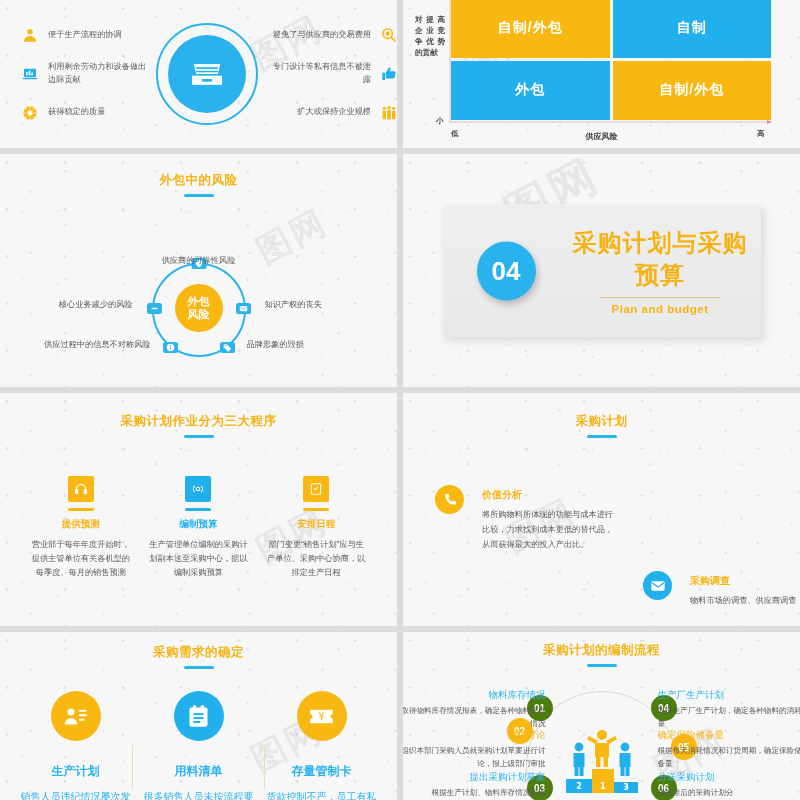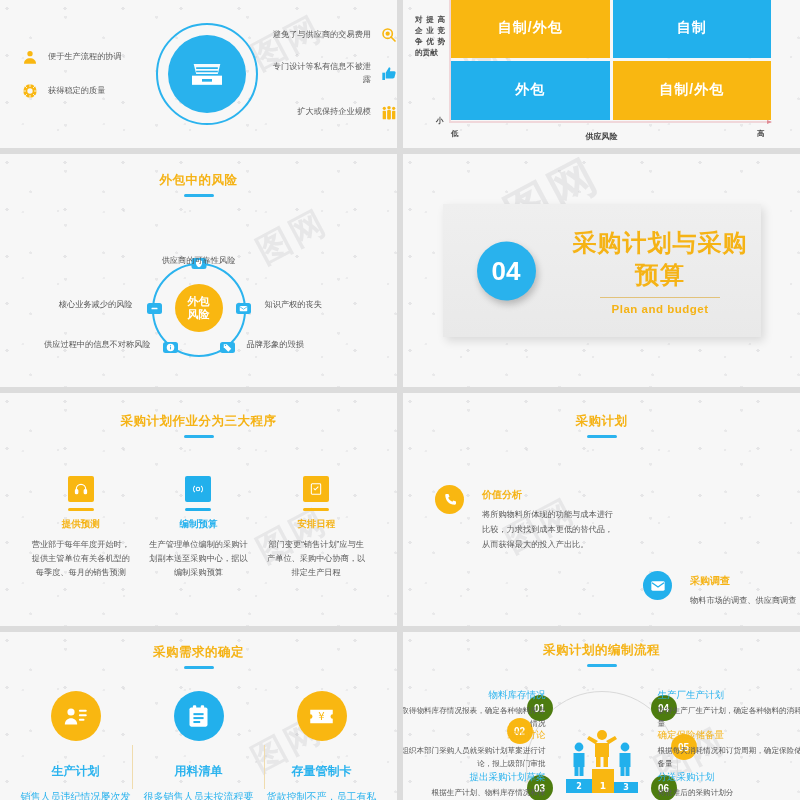--- a/index.html
+++ b/index.html
@@ -243,20 +243,32 @@
           <span class="s1ico">
             <svg viewBox="0 0 24 24" fill="#F9B711">
                 <circle cx="12" cy="7" r="4"></circle>
                 <path d="M3 22c0-5 4-8 9-8s9 3 9 8z"></path>
               </svg>
           </span>
           <span class="s1txt">便于生产流程的协调</span>
         </div>
         <div class="s1row">
           <span class="s1ico">
+            <svg viewBox="0 0 24 24">
+                <rect x="3" y="4" width="18" height="13" rx="1.5" fill="#22B0EC"></rect>
+                <rect x="6" y="9" width="2.5" height="5" fill="#fff"></rect>
+                <rect x="10" y="7" width="2.5" height="7" fill="#fff"></rect>
+                <rect x="14" y="10" width="2.5" height="4" fill="#fff"></rect>
+                <rect x="1" y="18" width="22" height="2" rx="1" fill="#22B0EC"></rect>
+              </svg>
+          </span>
+          <span class="s1txt">利用剩余劳动力和设备做出边际贡献</span>
+        </div>
+        <div class="s1row">
+          <span class="s1ico">
             <svg viewBox="0 0 24 24" fill="#F9B711">
                 <circle cx="12" cy="12" r="10"></circle>
                 <circle cx="12" cy="12" r="4" fill="#f7f7f7"></circle>
                 <path d="M12 1v5M12 18v5M1 12h5M18 12h5M4 4l3.5 3.5M16.5 16.5L20 20M20 4l-3.5 3.5M7.5 16.5L4 20" stroke="#f7f7f7" stroke-width="1.3"></path>
               </svg>
           </span>
           <span class="s1txt">获得稳定的质量</span>
         </div>
       </div>
 

